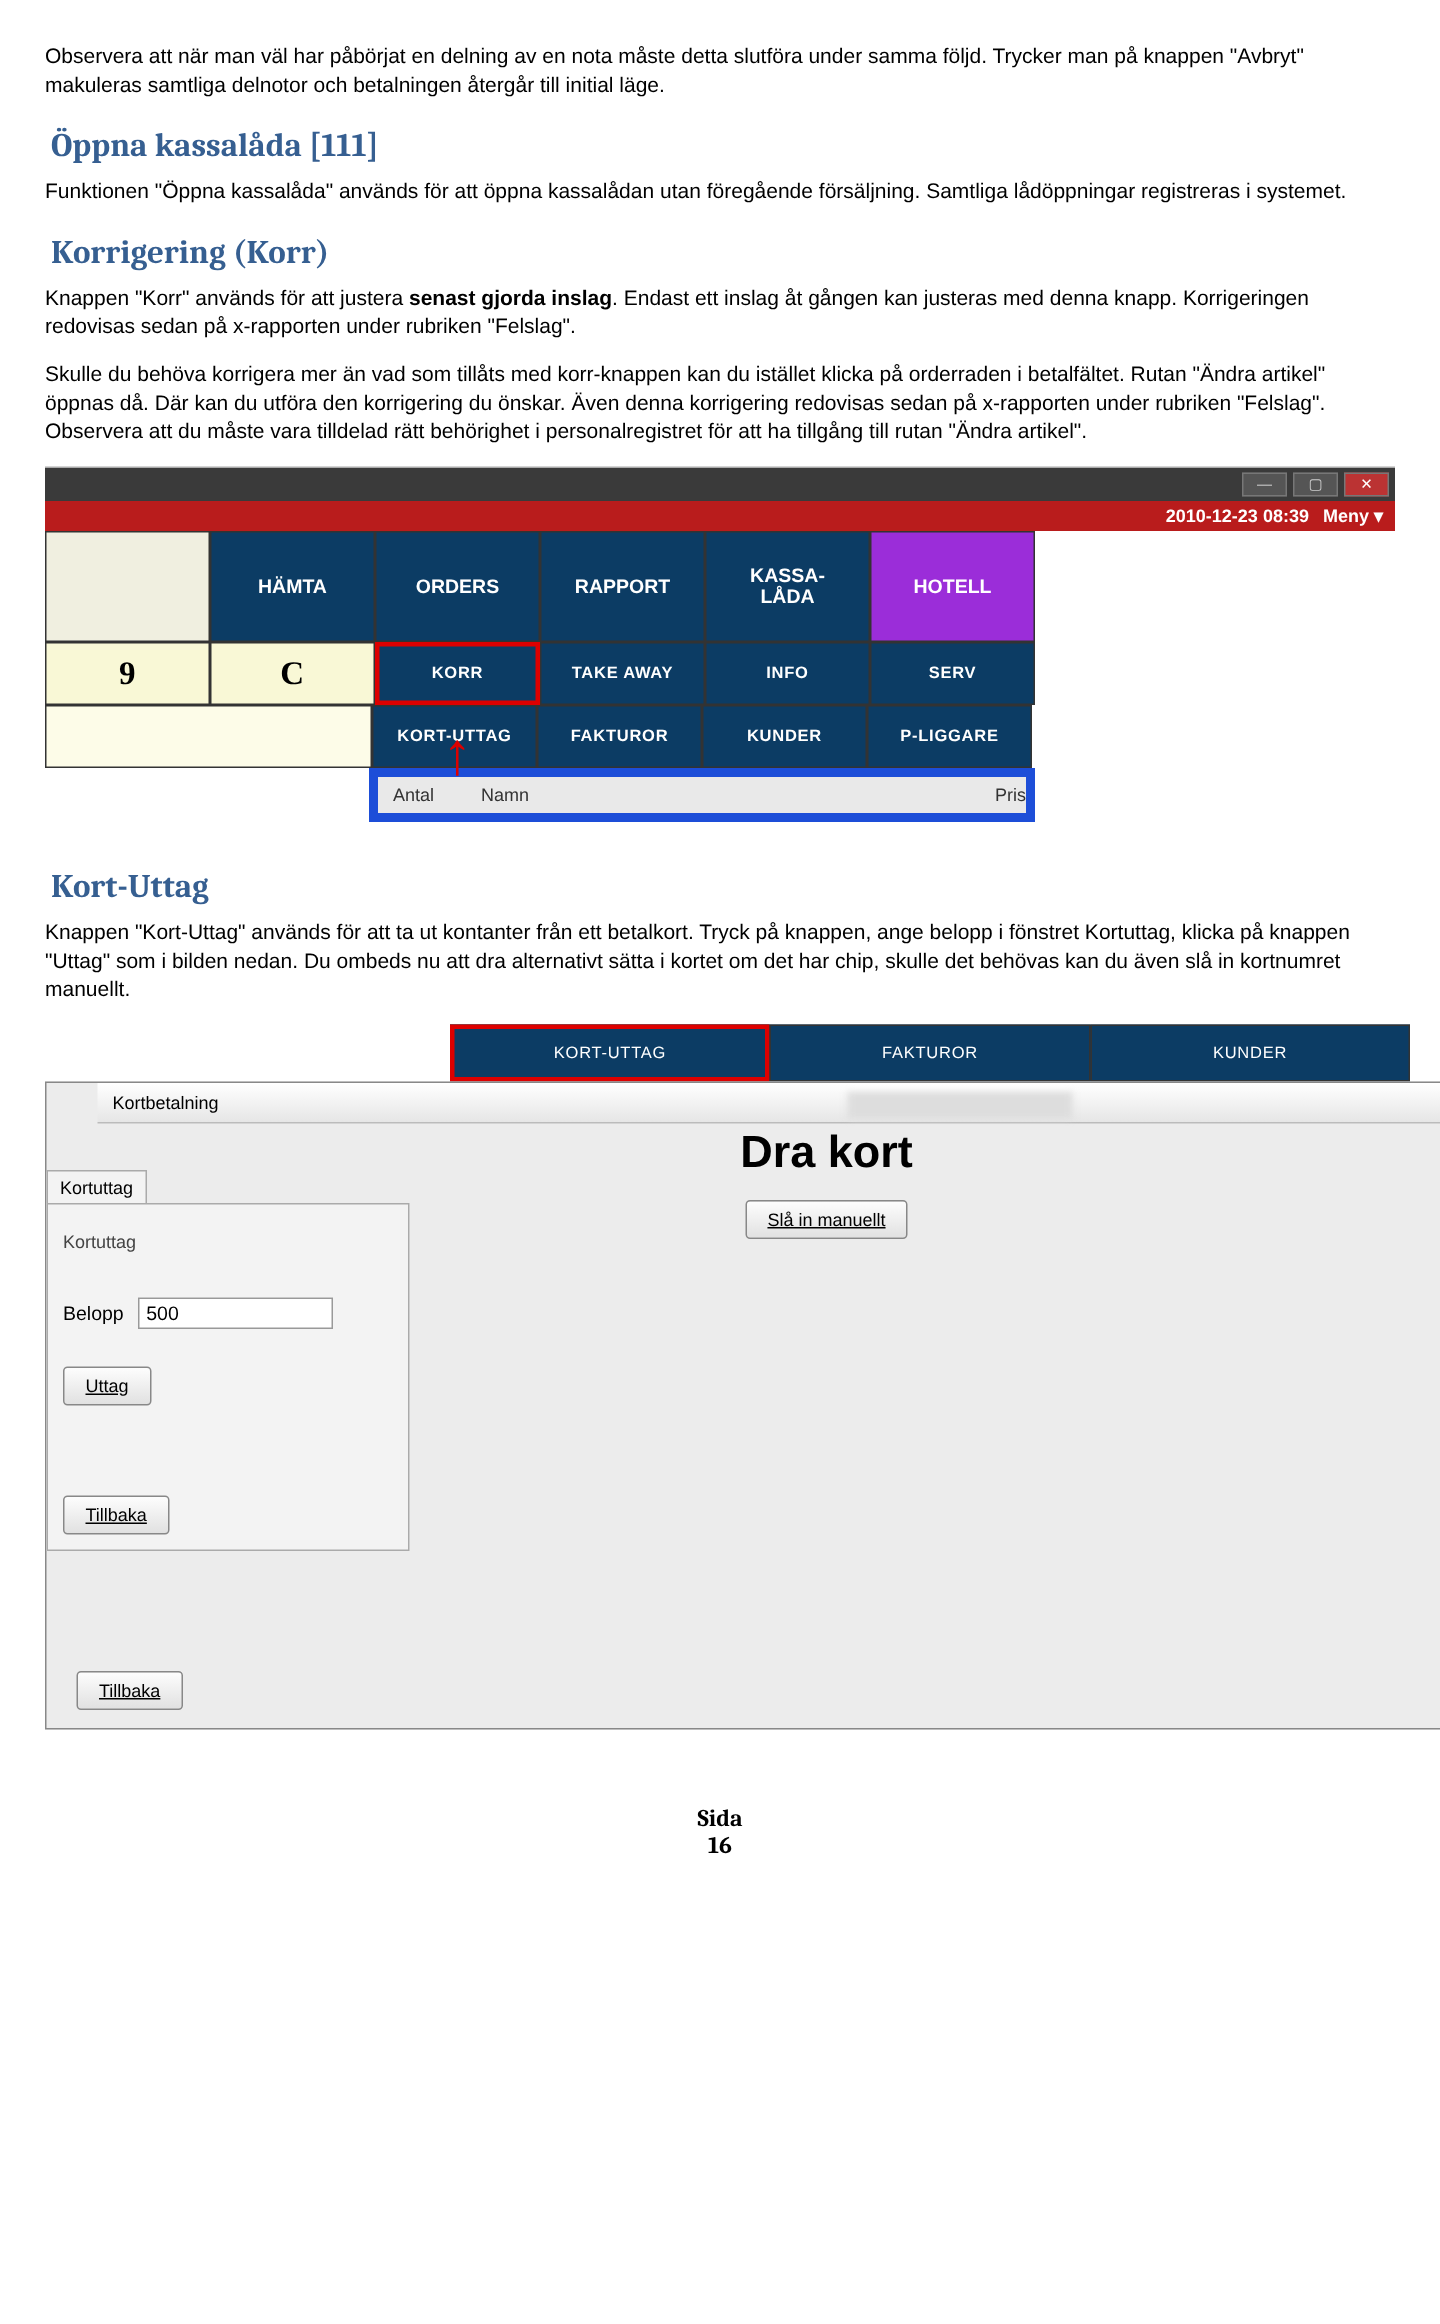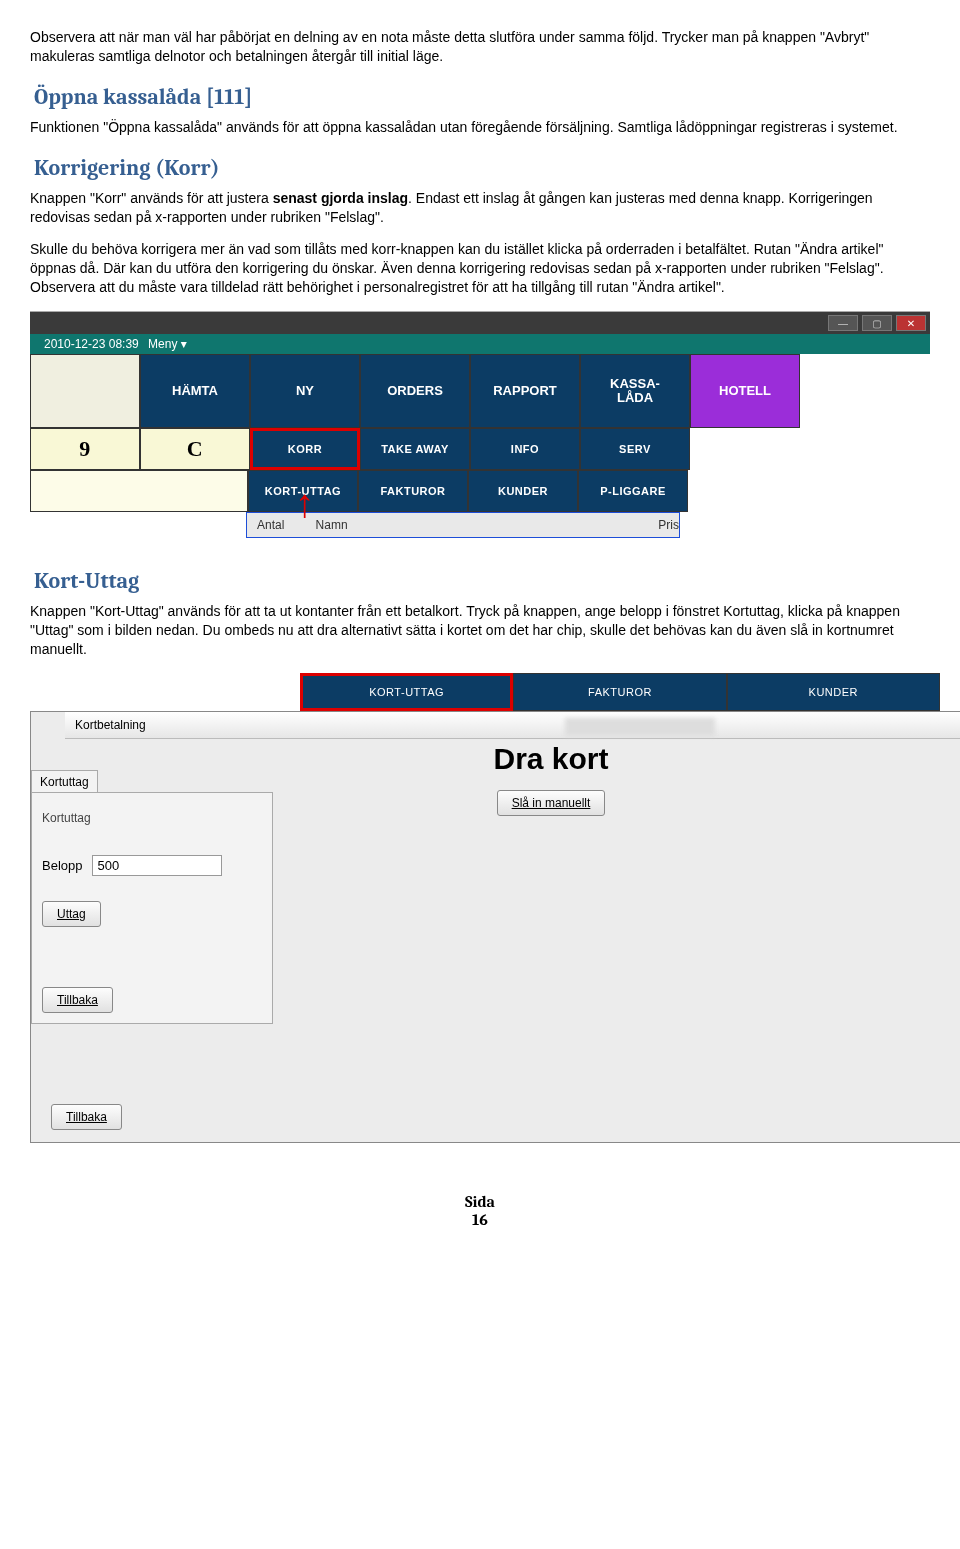--- a/index.html
+++ b/index.html
@@ -38,25 +38,26 @@
   .winbtn {
     width: 28px; height: 14px;
     background: #555;
     border: 1px solid #777;
     font-size: 10px;
     color: #ccc;
     display: flex; align-items: center; justify-content: center;
   }
   .winbtn.close { background: #b33; color: #fff; }
   .menubar {
-    background: #0f766e;
+    background: #b91c1c;
     color: #fff;
     font-size: 12px;
+    text-align: right;
     padding: 3px 8px;
-    font-weight: normal;
+    font-weight: bold;
   }
   .menubar span { margin-left: 6px; }
   .row { display: flex; }
   .cell {
     border: 1px solid #333;
     display: flex; align-items: center; justify-content: center;
     color: #fff;
     font-size: 13px;
     font-weight: bold;
     text-align: center;
@@ -78,21 +79,21 @@
     left: 50%; bottom: -42px;
     transform: translateX(-50%);
     color: #d00;
     font-size: 40px;
     line-height: 0.4;
   }
   .row3 .tall { width: 216px; background: #fff; }
   .row3 .mid { width: 108px; }
   .listhead {
     background: #e9e9e9;
-    border: 1px solid #1d4ed8;
+    border: 6px solid #1d4ed8;
     height: 24px;
     display: flex;
     font-size: 12px;
     color: #333;
     align-items: center;
     width: 648px;
     margin-left: 0;
   }
   .listhead .lh { padding-left: 10px; }
   .listhead .lh1 { width: 55px; }
@@ -201,21 +202,20 @@
     <div class="winbtn">▢</div>
     <div class="winbtn close">✕</div>
   </div>
   <div class="menubar">
     <span>2010-12-23 08:39</span>
     <span>Meny ▾</span>
   </div>
   <div class="row row1">
     <div class="cell pale"></div>
     <div class="cell navy">HÄMTA</div>
-    <div class="cell navy">NY</div>
     <div class="cell navy">ORDERS</div>
     <div class="cell navy">RAPPORT</div>
     <div class="cell navy" style="white-space:pre;">KASSA-
 LÅDA</div>
     <div class="cell purple">HOTELL</div>
   </div>
   <div class="row row2">
     <div class="cell wide big9">9</div>
     <div class="cell c bigC">C</div>
     <div class="cell mid korr-hl" style="width:108px;">

